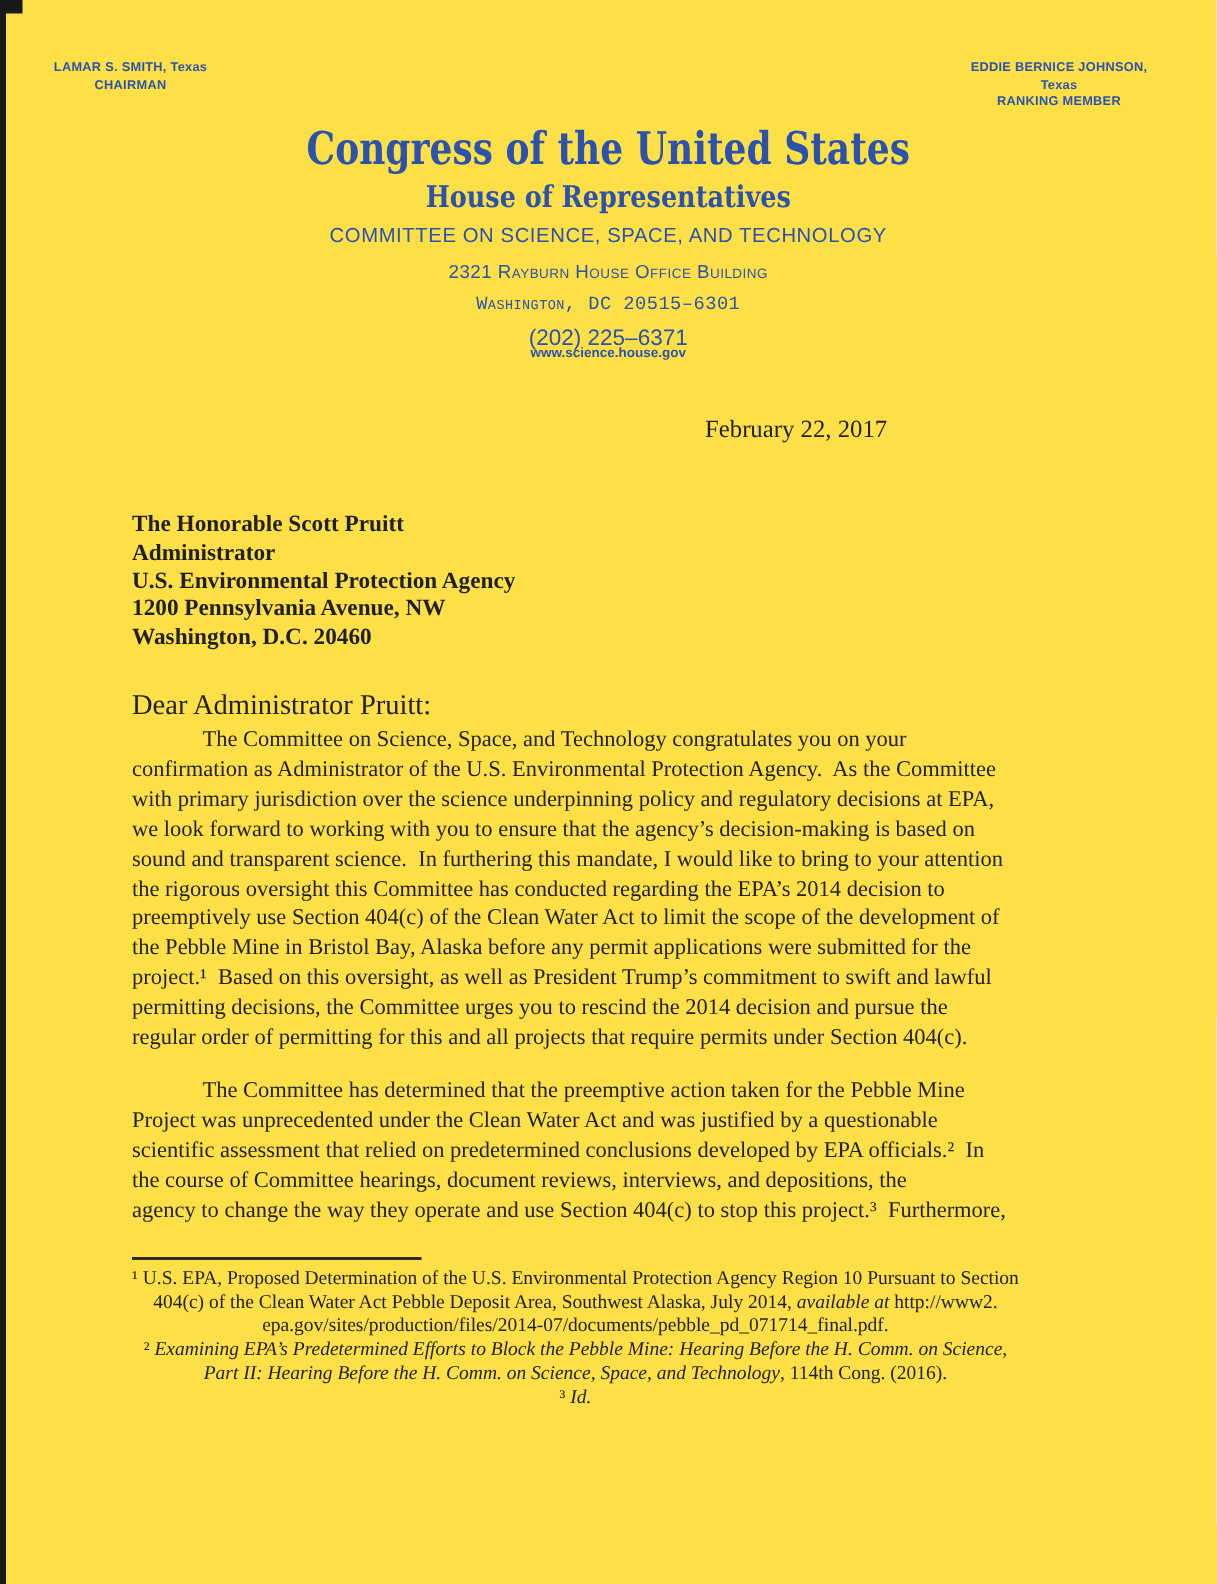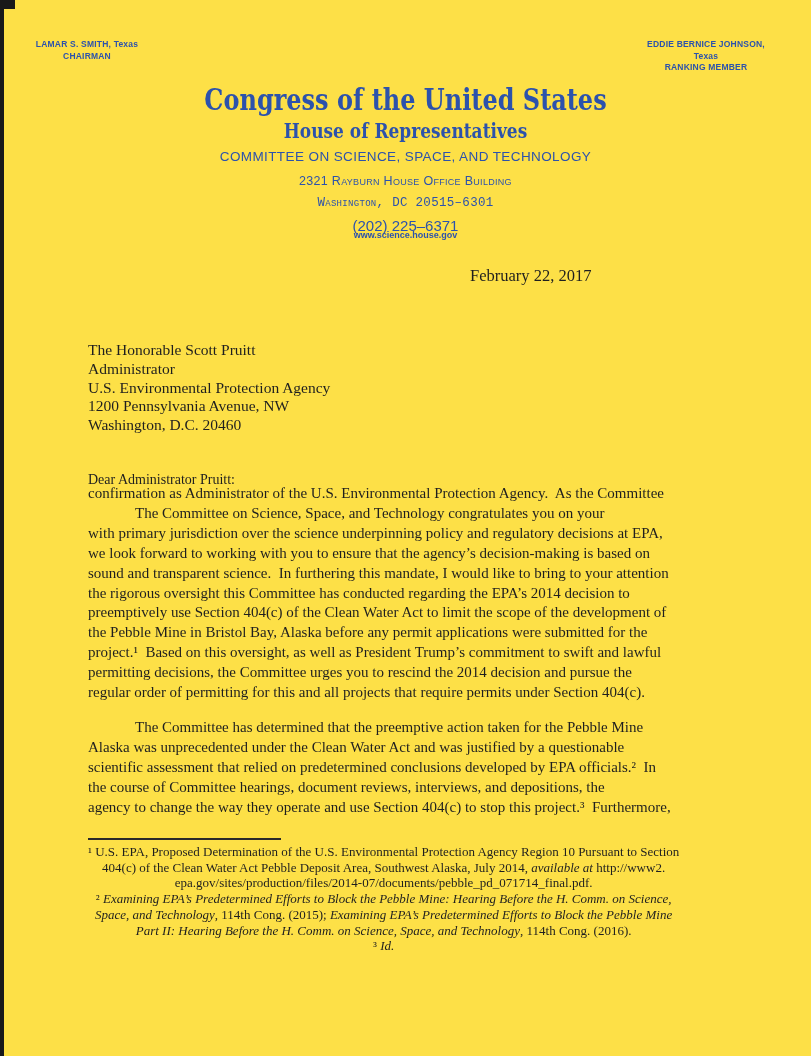--- a/index.html
+++ b/index.html
@@ -31,24 +31,24 @@
   .lh-line { position: absolute; left: 0; width: 100%; text-align: center; color: var(--blue); }
   .congress  { top: 82px;  font-family: "DejaVu Serif", serif; font-weight: bold; font-size: 30px; transform: scaleX(0.80); letter-spacing: 0px; }
   .house     { top: 119px; font-family: "DejaVu Serif", serif; font-weight: bold; font-size: 20px; transform: scaleX(0.85); }
   .committee { top: 149px; font-family: "Liberation Sans", sans-serif; font-size: 13.5px; letter-spacing: 0.4px; }
   .building  { top: 174px; font-family: "Liberation Sans", sans-serif; font-variant: small-caps; font-size: 12.5px; letter-spacing: 0.3px; }
   .city      { top: 196px; font-family: Liberation Mono, monospace; font-variant: small-caps; font-size: 12.5px; letter-spacing: 0.3px; }
   .phone     { top: 217px; font-family: "Liberation Sans", sans-serif; font-size: 15px; }
   .web       { top: 230px; font-family: "Liberation Sans", sans-serif; font-size: 9px; font-weight: bold; }
 
   
-  .date       { position: absolute; left: 470px; top: 266px; font-size: 16.5px; }
+  .date       { position: absolute; left: 470px; top: 276px; font-size: 16.5px; }
   .recipient  { position: absolute; left: 88px;  top: 341px; font-size: 15.5px; line-height: 18.8px; }
-  .rline      { white-space: pre; }
-  .salutation { position: absolute; left: 88px;  top: 472px; font-size: 14px; text-align: center; }
+  .rline      { white-space: pre; font-weight: bold; }
+  .salutation { position: absolute; left: 88px;  top: 460px; font-size: 19px; text-align: center; }
   .body       { position: absolute; left: 88px;  top: 484px; font-size: 15px;   line-height: 19.9px; }
   .para       { margin: 0 0 15px 0; }
   .line       { white-space: pre; }
   .line.first { padding-left: 47px; }
 
   .fnrule    { position: absolute; left: 88px; top: 838px; width: 193px; height: 2px; background: #2a2a2a; }
   .footnotes { position: absolute; left: 88px; top: 844px; font-size: 13px; line-height: 15.7px; text-align: center; }
   .fnline    { white-space: pre; }
   .it        { font-style: italic; }
 </style>
@@ -83,44 +83,43 @@
       <div class="rline">Administrator</div>
       <div class="rline">U.S. Environmental Protection Agency</div>
       <div class="rline">1200 Pennsylvania Avenue, NW</div>
       <div class="rline">Washington, D.C. 20460</div>
     </div>
 
   <div class="salutation">Dear Administrator Pruitt:</div>
 
   <div class="body">
       <div class="para">
+        <div class="line first">The Committee on Science, Space, and Technology congratulates you on your</div>
         <div class="line">confirmation as Administrator of the U.S. Environmental Protection Agency.  As the Committee</div>
-        <div class="line first">The Committee on Science, Space, and Technology congratulates you on your</div>
         <div class="line">with primary jurisdiction over the science underpinning policy and regulatory decisions at EPA,</div>
         <div class="line">we look forward to working with you to ensure that the agency’s decision-making is based on</div>
         <div class="line">sound and transparent science.  In furthering this mandate, I would like to bring to your attention</div>
         <div class="line">the rigorous oversight this Committee has conducted regarding the EPA’s 2014 decision to</div>
         <div class="line">preemptively use Section 404(c) of the Clean Water Act to limit the scope of the development of</div>
         <div class="line">the Pebble Mine in Bristol Bay, Alaska before any permit applications were submitted for the</div>
         <div class="line">project.¹  Based on this oversight, as well as President Trump’s commitment to swift and lawful</div>
         <div class="line">permitting decisions, the Committee urges you to rescind the 2014 decision and pursue the</div>
         <div class="line">regular order of permitting for this and all projects that require permits under Section 404(c).</div>
       </div>
       <div class="para">
         <div class="line first">The Committee has determined that the preemptive action taken for the Pebble Mine</div>
-        <div class="line">Alaska was unprecedented under the Clean Water Act and was justified by a questionable</div>
+        <div class="line">Project was unprecedented under the Clean Water Act and was justified by a questionable</div>
         <div class="line">scientific assessment that relied on predetermined conclusions developed by EPA officials.²  In</div>
         <div class="line">the course of Committee hearings, document reviews, interviews, and depositions, the</div>
         <div class="line">agency to change the way they operate and use Section 404(c) to stop this project.³  Furthermore,</div>
       </div>
     </div>
 
   <div class="fnrule"></div>
   <div class="footnotes">
       <div class="fnline"><span>¹ U.S. EPA, Proposed Determination of the U.S. Environmental Protection Agency Region 10 Pursuant to Section</span></div>
       <div class="fnline"><span>404(c) of the Clean Water Act Pebble Deposit Area, Southwest Alaska, July 2014, </span><span class="it">available at</span><span> http://www2.</span></div>
       <div class="fnline"><span>epa.gov/sites/production/files/2014-07/documents/pebble_pd_071714_final.pdf.</span></div>
       <div class="fnline"><span>² </span><span class="it">Examining EPA’s Predetermined Efforts to Block the Pebble Mine: Hearing Before the H. Comm. on Science,</span></div>
-      <div class="fnline"><span class="it">Space, and Technology</span><span>, 114th Cong. (2015); </span><span class="it">Examining EPA’s Predetermined Efforts to Block the Pebble Mine</span></div>
       <div class="fnline"><span class="it">Part II: Hearing Before the H. Comm. on Science, Space, and Technology</span><span>, 114th Cong. (2016).</span></div>
       <div class="fnline"><span>³ </span><span class="it">Id.</span></div>
     </div>
 </div>
 
 </body></html>

